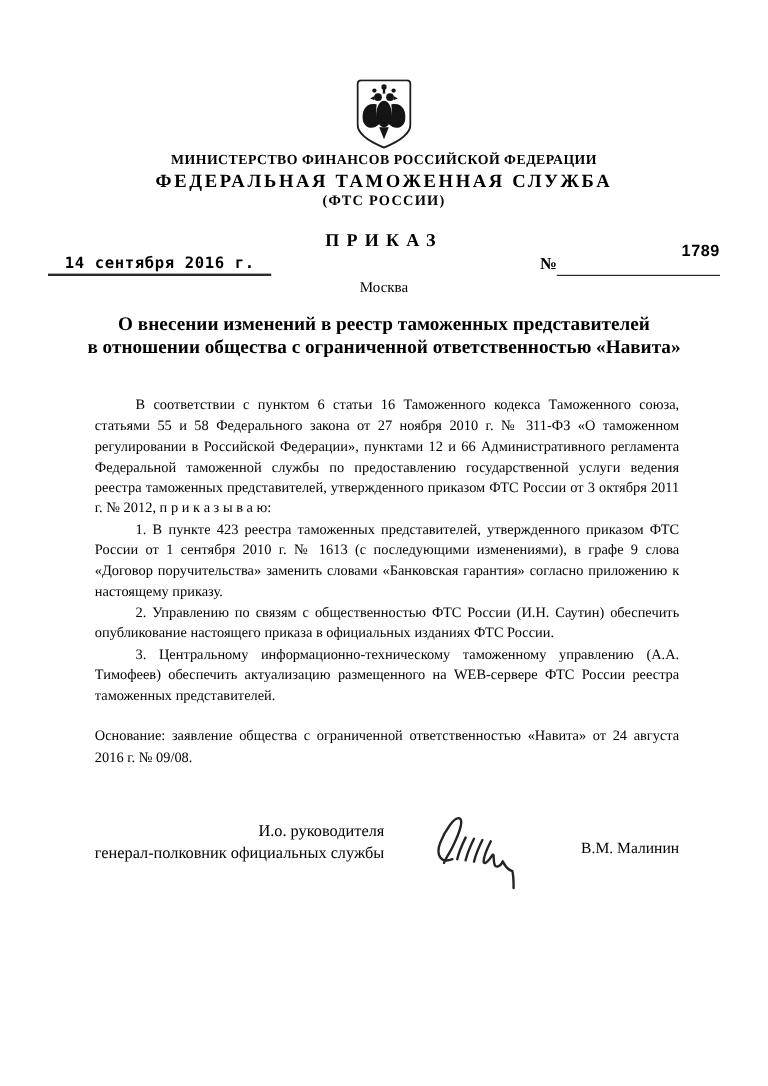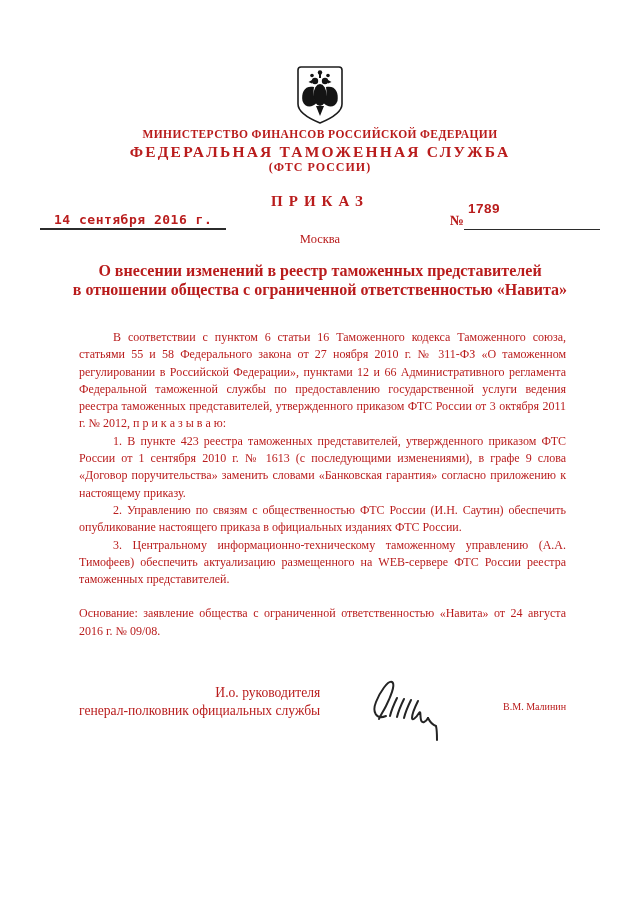--- a/index.html
+++ b/index.html
@@ -6,21 +6,21 @@
     margin: 0;
     padding: 0;
     background: #ffffff;
   }
   .page {
     position: relative;
     width: 640px;
     height: 905px;
     margin: 0 auto;
     background: #ffffff;
-    color: #b91c1c;
+    color: #000000;
     font-family: "Liberation Serif", "DejaVu Serif", serif;
     overflow: hidden;
     box-sizing: border-box;
     padding-top: 66px;
   }
   .centered { text-align: center; }
 
   
   .emblem-wrap {
     width: 46px;
@@ -58,20 +58,21 @@
   }
 
   
   .date-number-row {
     margin-top: 2px;
     padding: 0 40px 0 40px;
     display: flex;
     justify-content: space-between;
     align-items: flex-end;
     height: 18px;
+    text-align: right;
   }
   .date-field {
     font-family: "DejaVu Sans Mono", "Liberation Mono", monospace;
     font-size: 13px;
     font-weight: bold;
     letter-spacing: 0.5px;
     border-bottom: 2px solid #2b2b2b;
     padding: 0 14px 1px 14px;
   }
   .number-field {
@@ -134,21 +135,21 @@
     line-height: 18px;
     white-space: nowrap;
     text-align: right;
   }
   .signature-scribble-wrap {
     margin-top: -12px;
     width: 95px;
     height: 70px;
   }
   .signature-name {
-    font-size: 10px;
+    font-size: 13px;
     line-height: 18px;
     padding-top: 14px;
     white-space: nowrap;
   }
 </style>
 </head>
 <body>
 
 <div class="page">
 

